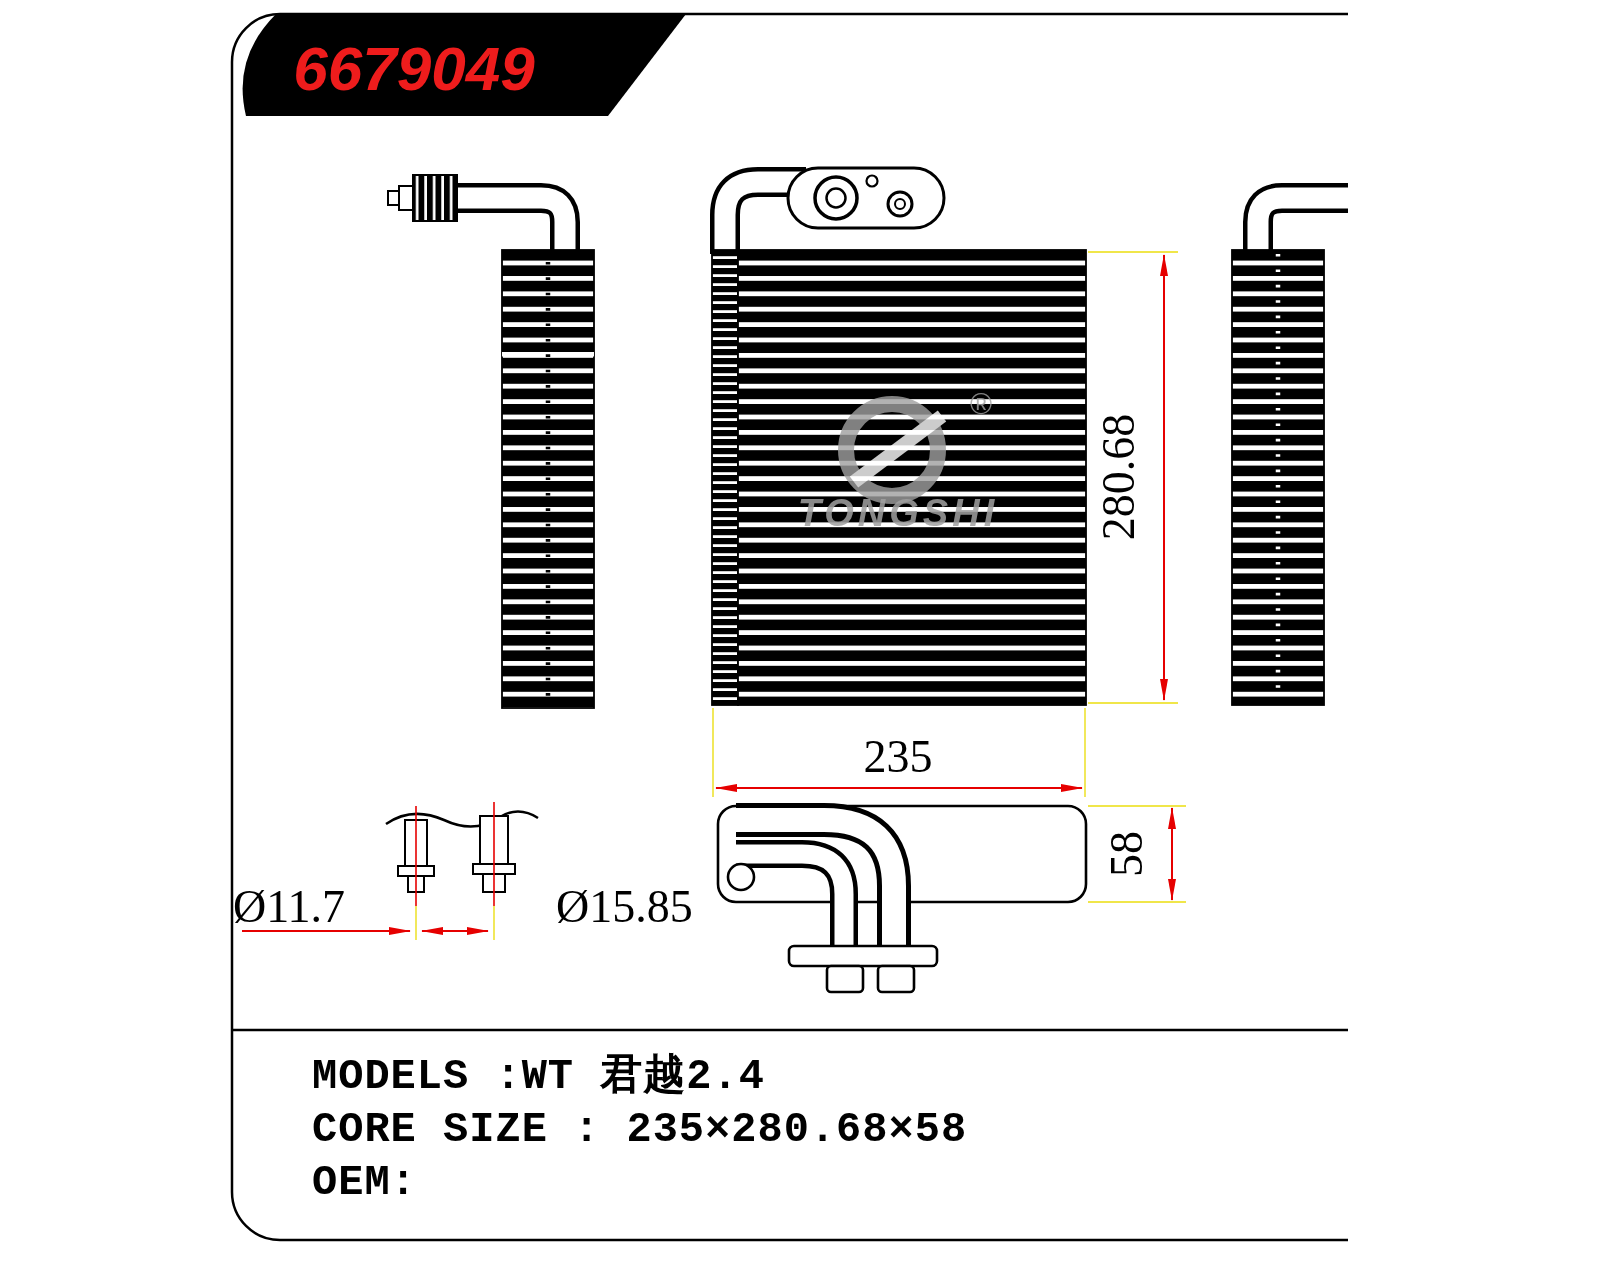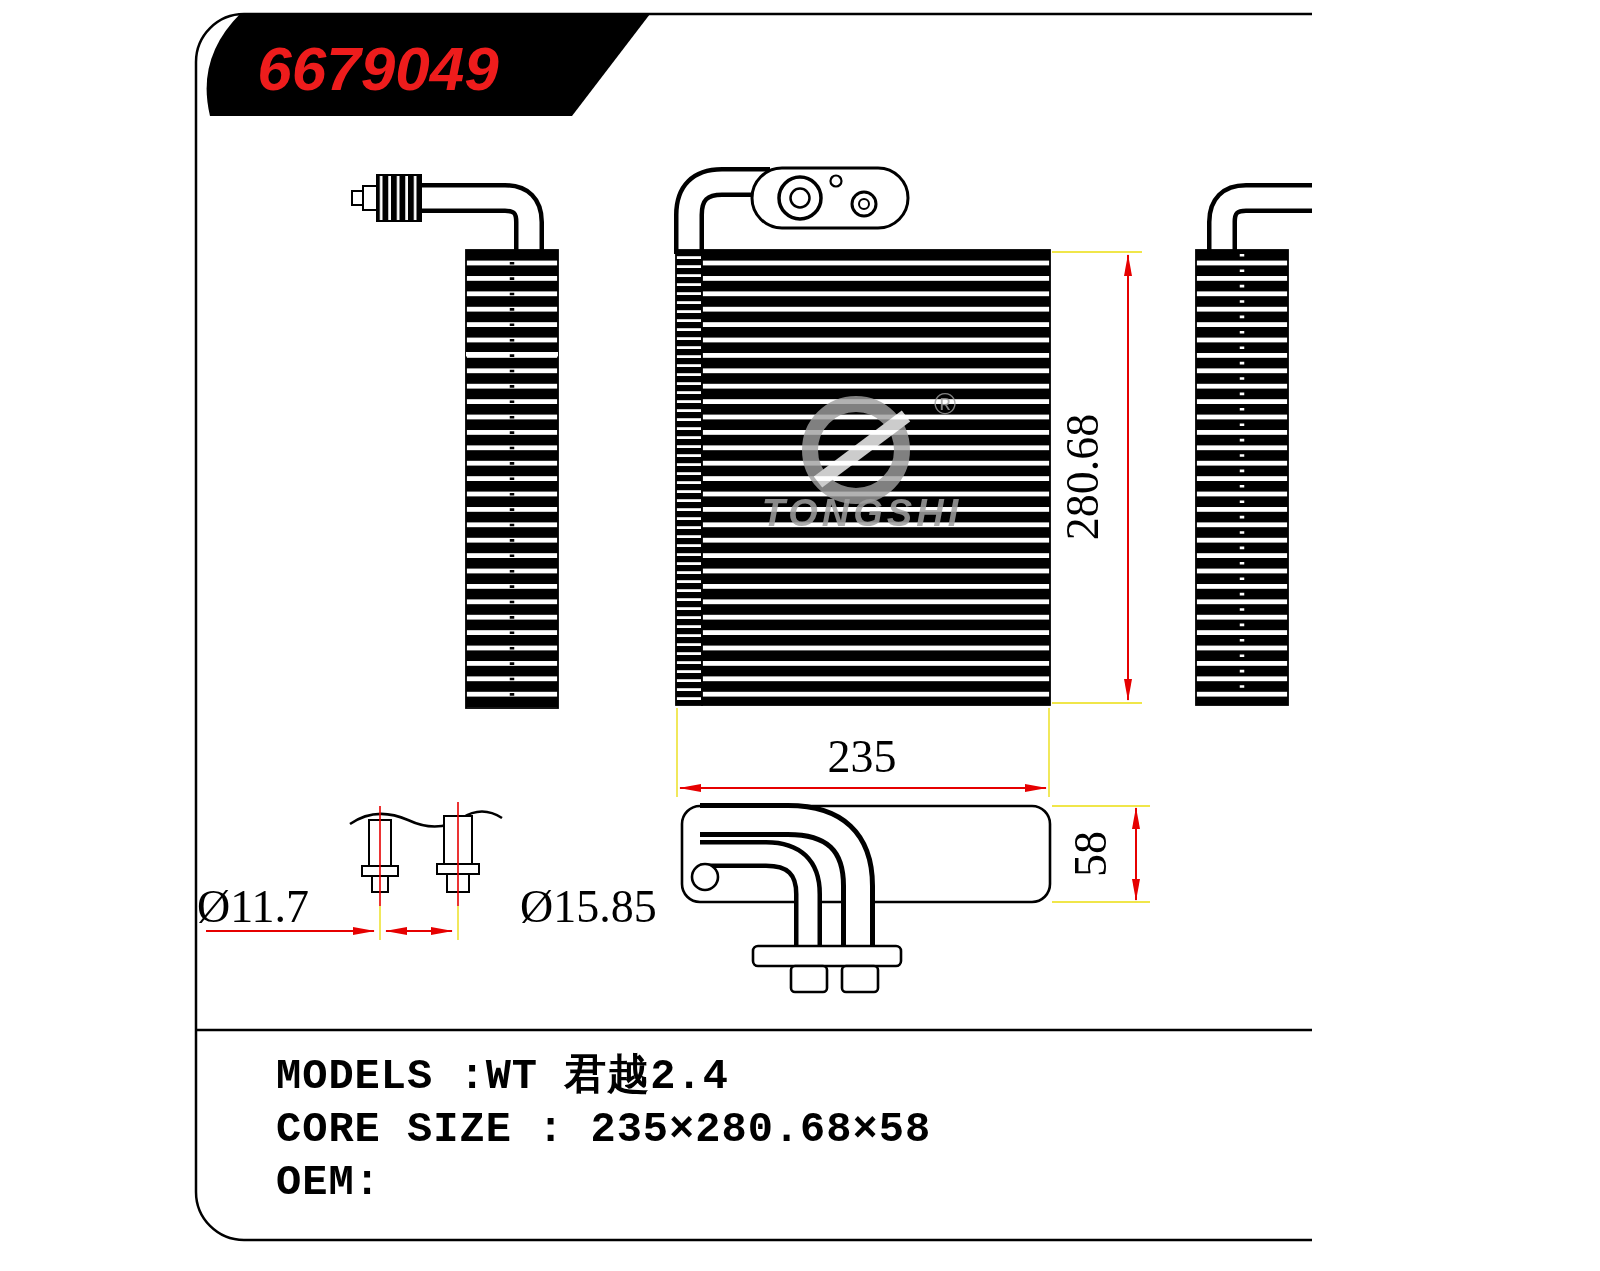--- a/index.html
+++ b/index.html
@@ -1,16 +1,16 @@
 <!DOCTYPE html>
 <html><head>
 <meta charset="utf-8">
 <style>
   html,body{margin:0;padding:0;background:#fff;}
-  .page{position:relative;width:1312px;height:1271px;background:#fff;overflow:hidden;}
+  .page{position:relative;width:1312px;height:1271px;background:#fff;overflow:hidden;padding-left:36px;}
   svg{display:block;}
   .banner-num{font-family:"Liberation Sans","DejaVu Sans",sans-serif;font-weight:bold;font-style:italic;font-size:62px;}
   .dim-text{font-family:"Liberation Serif","DejaVu Serif",serif;font-size:46px;fill:#000;}
   .info-text{font-family:"Liberation Mono","DejaVu Sans Mono",monospace;font-weight:bold;font-size:42px;fill:#000;letter-spacing:1px;}
   .wm-brand{font-family:"Liberation Sans","DejaVu Sans",sans-serif;font-weight:bold;font-style:italic;font-size:38px;letter-spacing:4px;}
   .wm-reg{font-family:"Liberation Sans","DejaVu Sans",sans-serif;font-size:30px;}
 </style>
 </head>
 <body>
 

